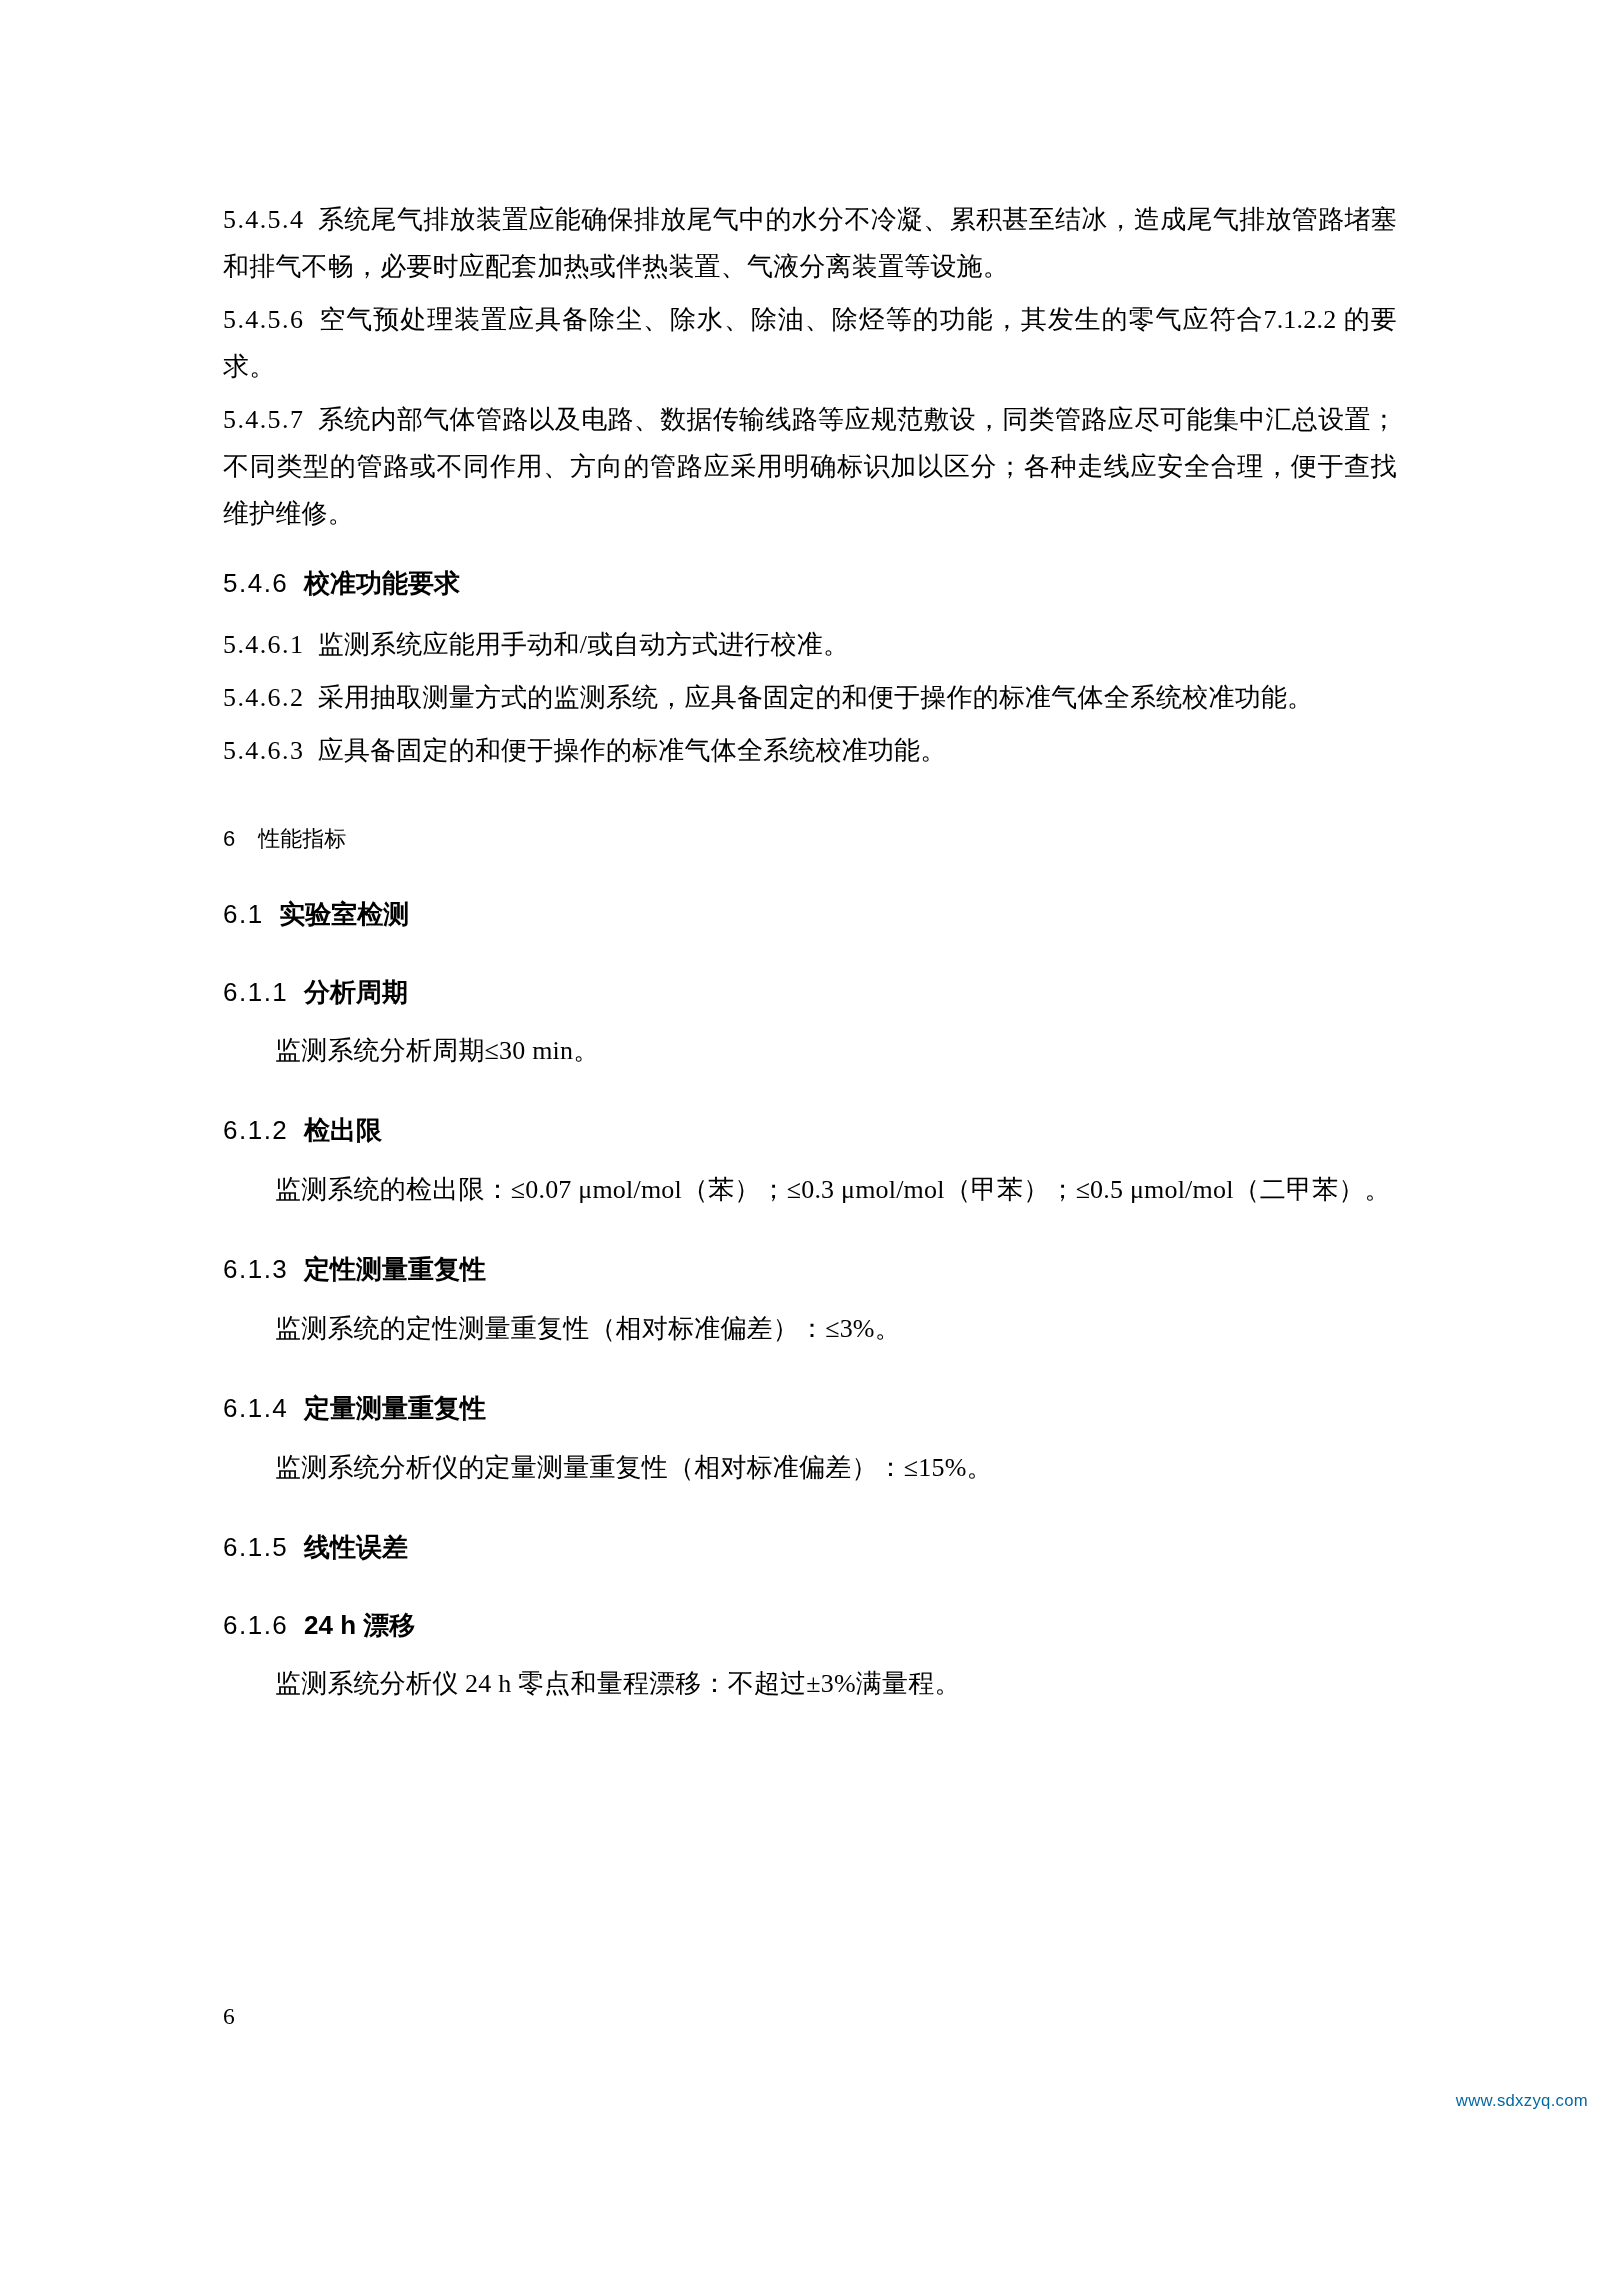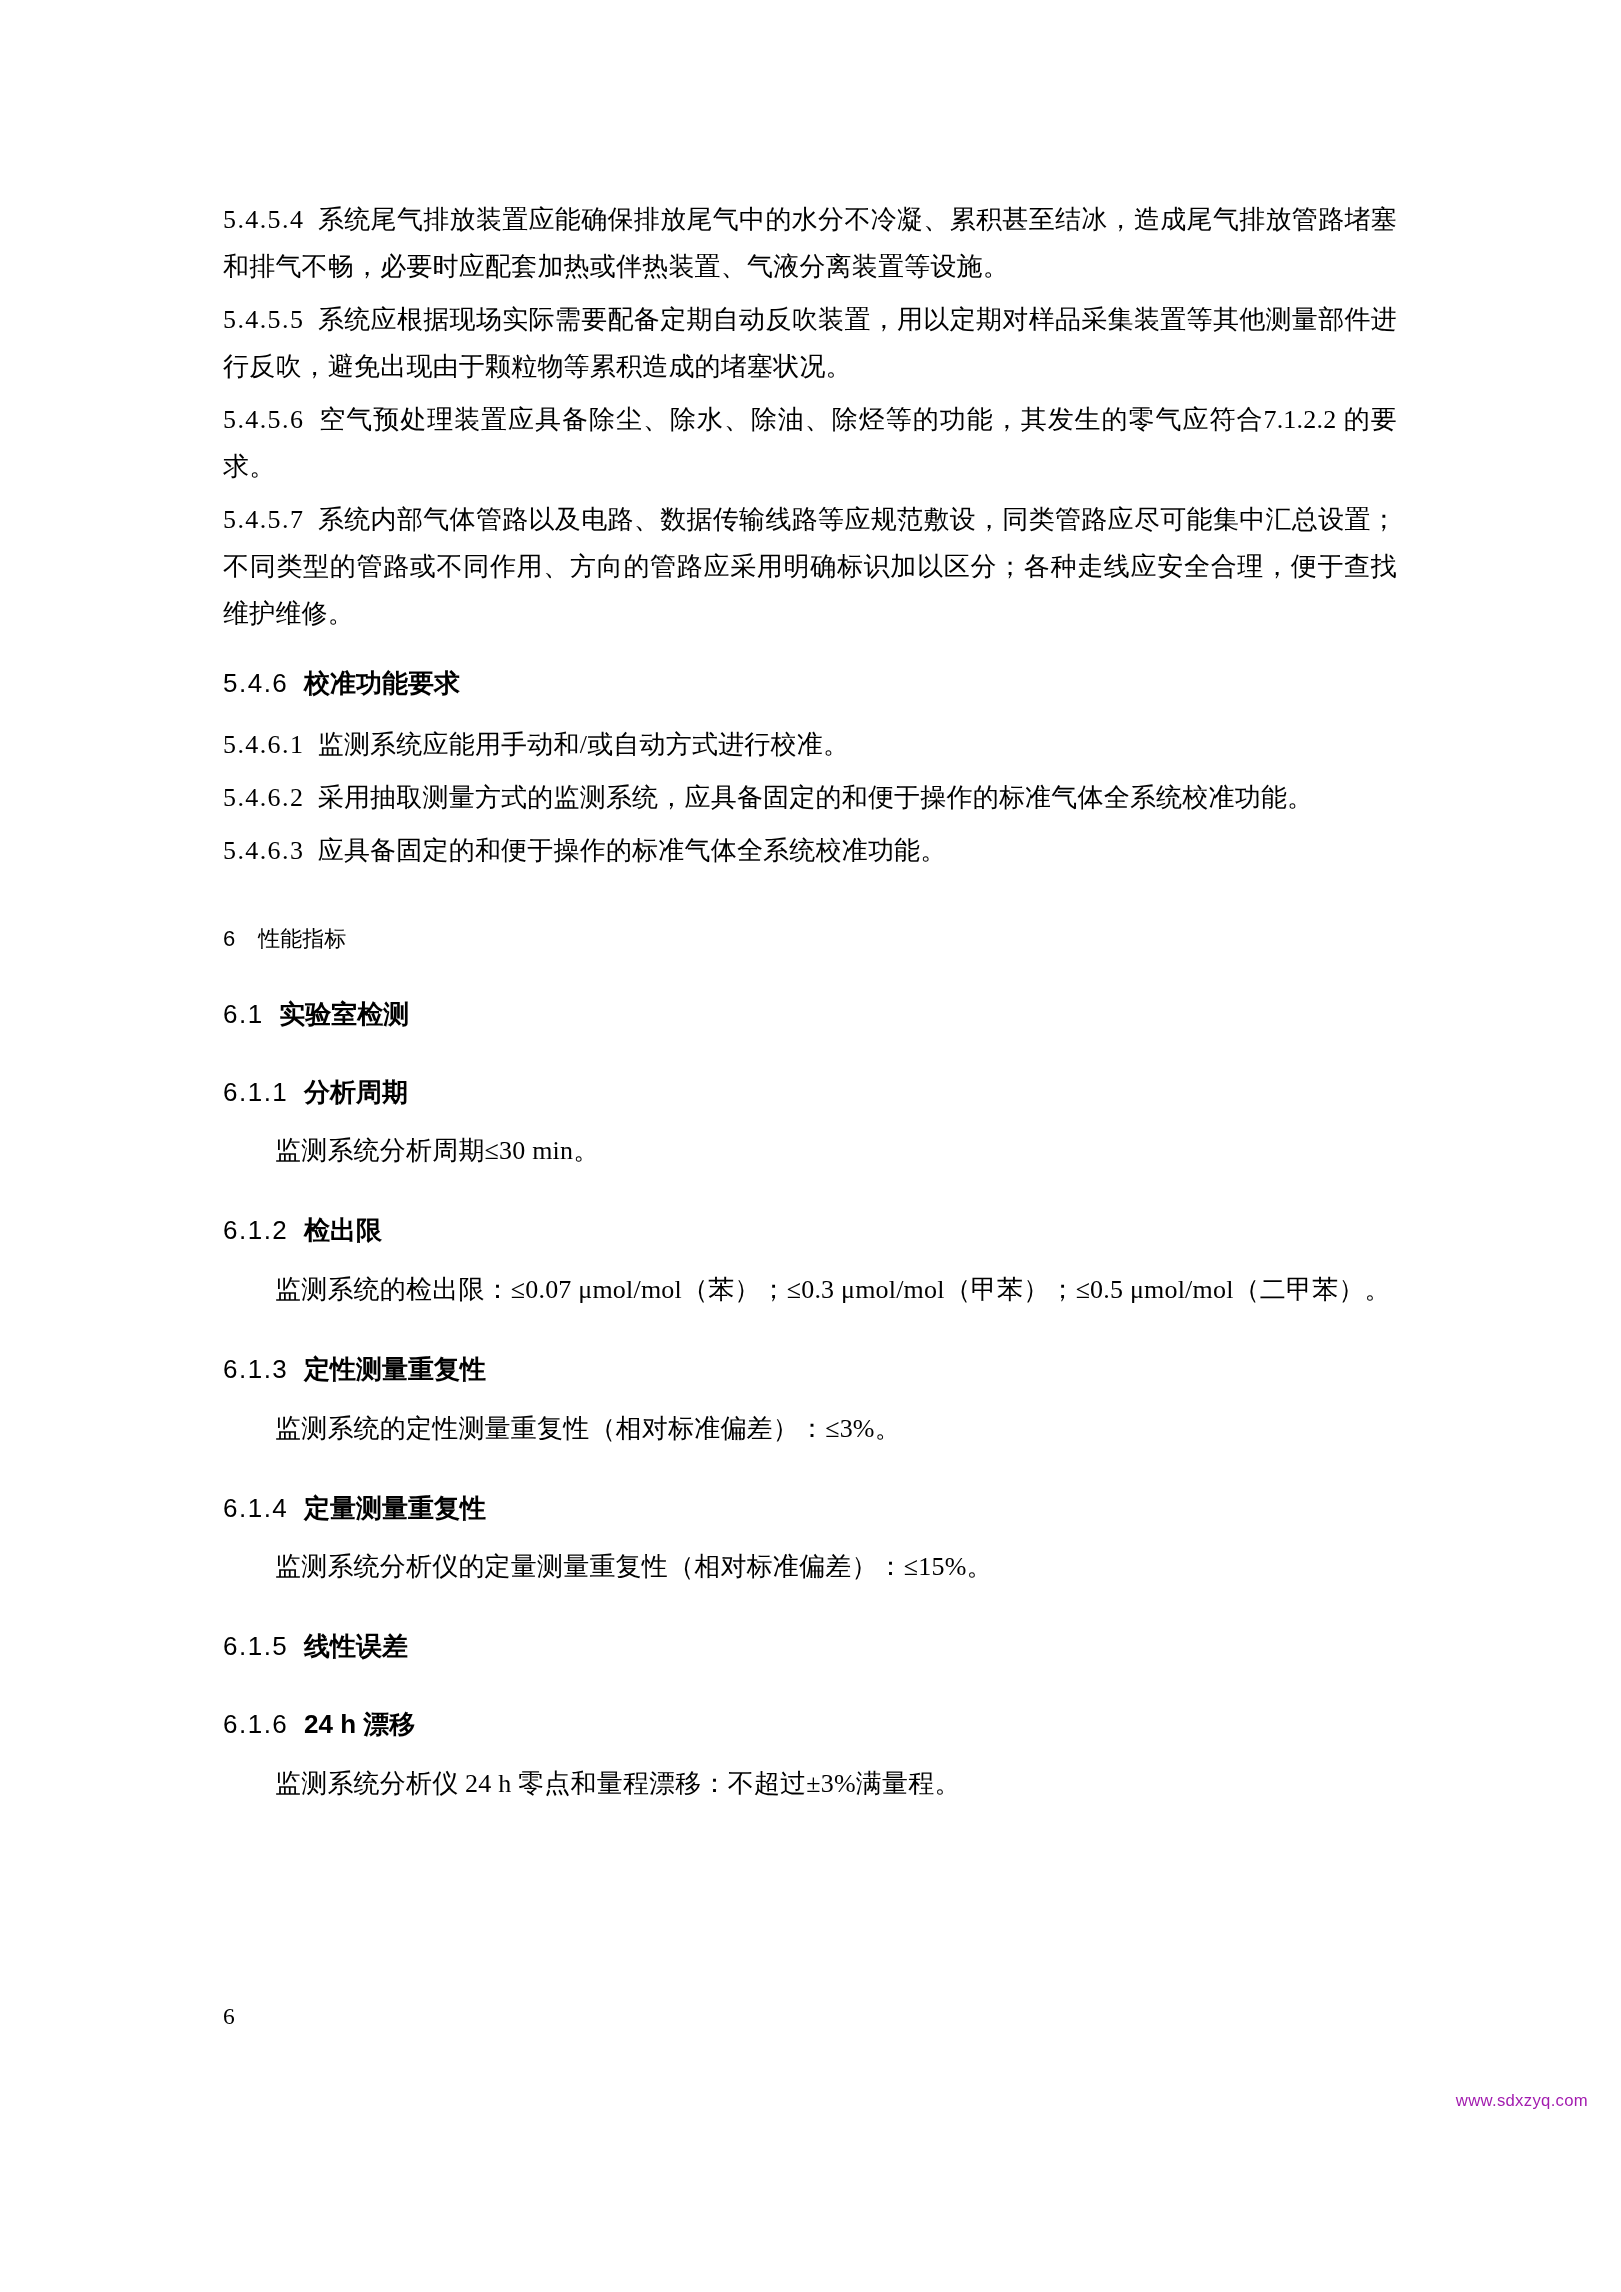--- a/index.html
+++ b/index.html
@@ -81,38 +81,35 @@
     left: 223px;
     top: 2003px;
     font-size: 23.5px;
     font-family: "Liberation Serif", "DejaVu Serif", serif;
   }
   .watermark {
     position: absolute;
     right: 33px;
     bottom: 21.6px;
     font-size: 16.7px;
-    color: #a21caf;
+    color: #0369a1;
     font-family: "Liberation Sans", "DejaVu Sans", sans-serif;
     letter-spacing: 0.3px;
   }
 </style>
 </head>
 <body>
 
 <div class="page">
   <div class="content">
 
     <p class="para">
       <span class="num">5.4.5.4</span>&nbsp;&nbsp;<span>系统尾气排放装置应能确保排放尾气中的水分不冷凝、累积甚至结冰，造成尾气排放管路堵塞和排气不畅，必要时应配套加热或伴热装置、气液分离装置等设施。</span>
     </p>
 
-    <p class="para">
-      <span class="num">5.4.5.5</span>&nbsp;&nbsp;<span>系统应根据现场实际需要配备定期自动反吹装置，用以定期对样品采集装置等其他测量部件进行反吹，避免出现由于颗粒物等累积造成的堵塞状况。</span>
-    </p>
 
     <p class="para">
       <span class="num">5.4.5.6</span>&nbsp;&nbsp;<span>空气预处理装置应具备除尘、除水、除油、除烃等的功能，其发生的零气应符合7.1.2.2 的要求。</span>
     </p>
 
     <p class="para">
       <span class="num">5.4.5.7</span>&nbsp;&nbsp;<span>系统内部气体管路以及电路、数据传输线路等应规范敷设，同类管路应尽可能集中汇总设置；不同类型的管路或不同作用、方向的管路应采用明确标识加以区分；各种走线应安全合理，便于查找维护维修。</span>
     </p>
 
     <h3 class="heading">

